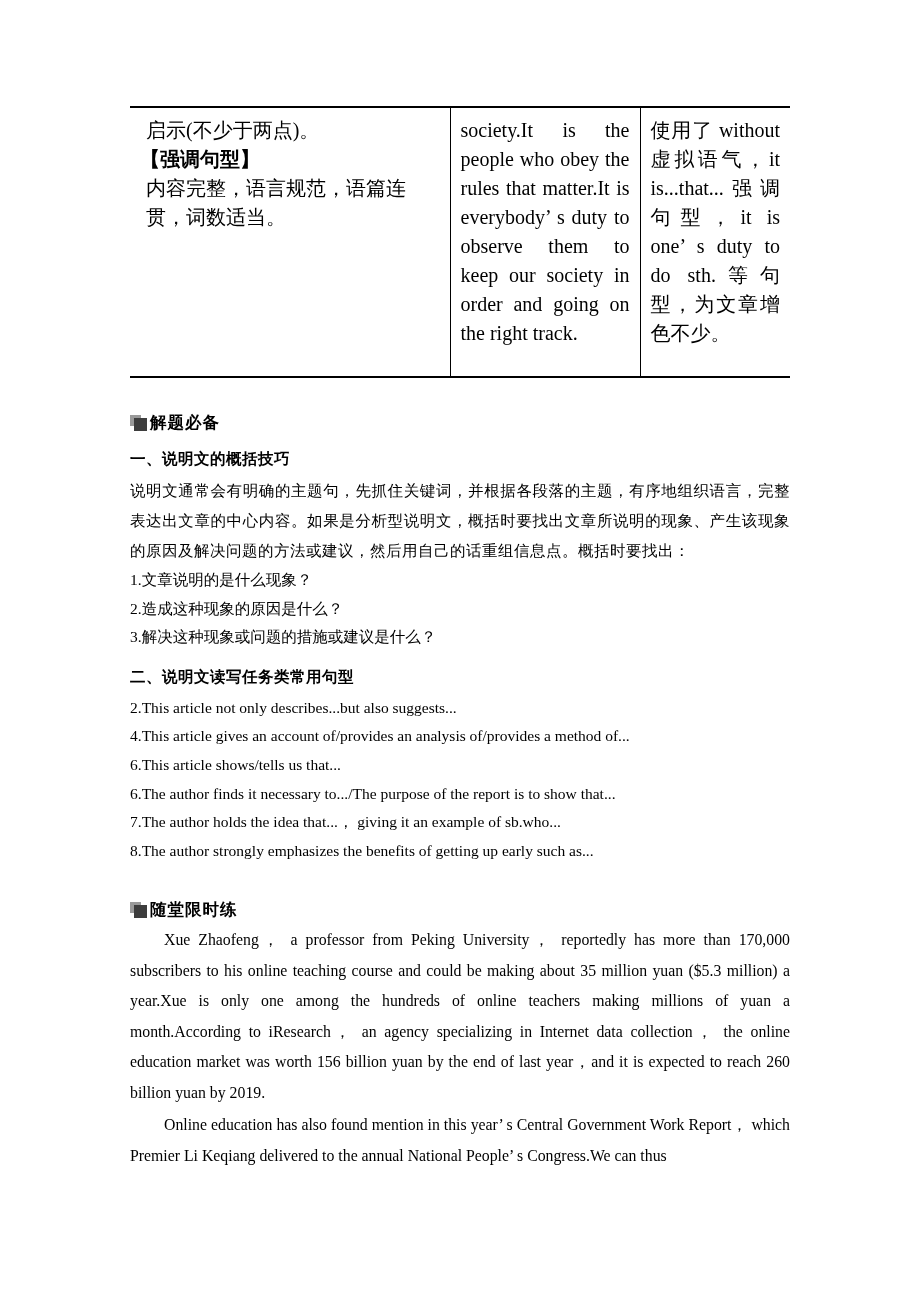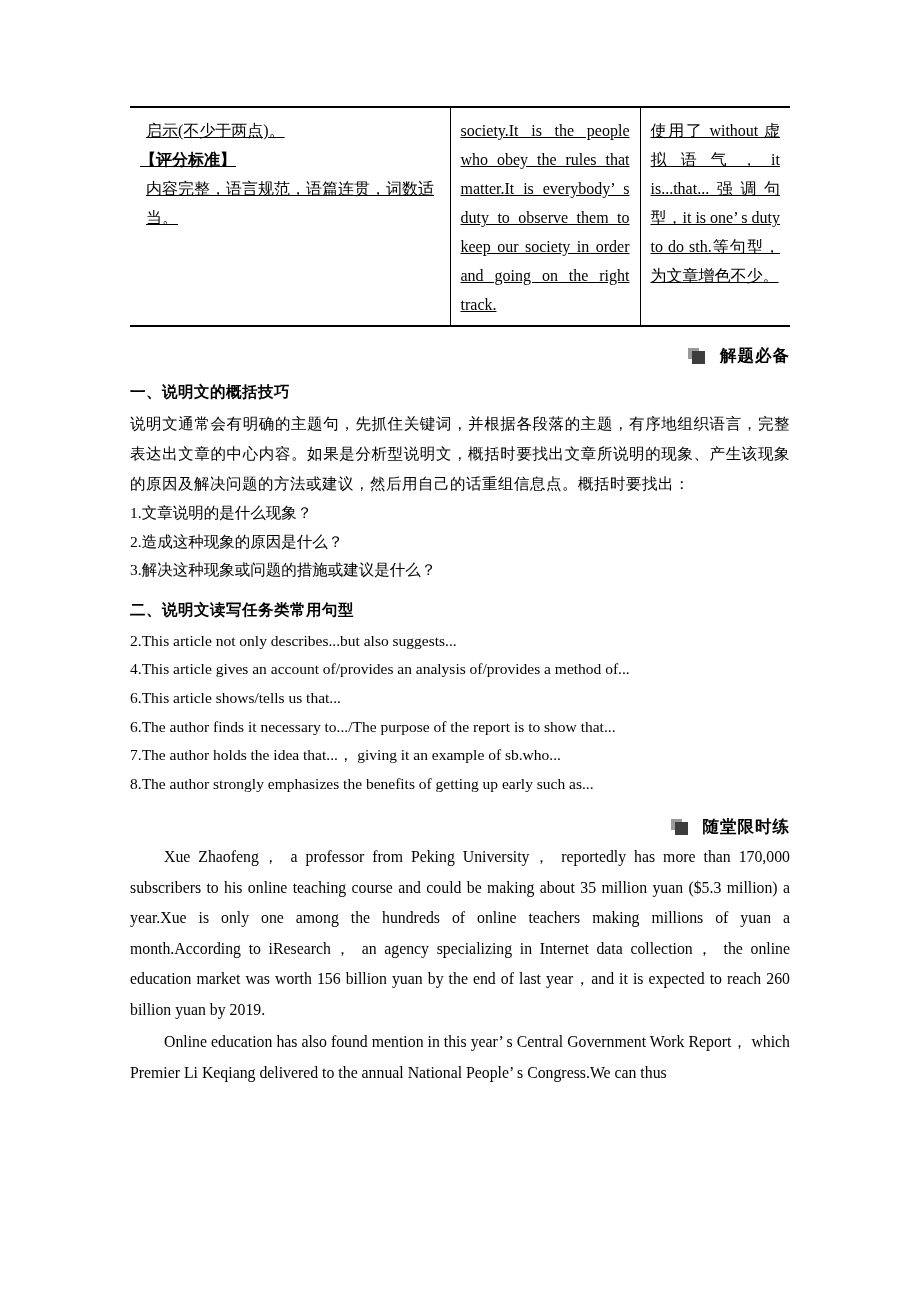--- a/index.html
+++ b/index.html
@@ -11,33 +11,33 @@
   }
   .page { width:920px; height:1302px; padding:106px 130px 30px 130px; background:#fff; }
 
   
   table.score-table {
     width:100%; border-collapse:collapse;
     border-top:2px solid #000; border-bottom:2px solid #000;
     table-layout:fixed;
   }
   table.score-table td {
-    vertical-align:top; font-size:16px; line-height:29px; padding:8px 10px 6px 10px;text-decoration:underline;
+    vertical-align:top; font-size:20px; line-height:29px; padding:8px 10px 28px 10px;
   }
   td.c1 { width:320px; border-right:1px solid #000; }
   td.c2 { width:190px; border-right:1px solid #000; text-align:justify; }
   td.c3 { width:150px; text-align:justify; }
   .c1 p { margin:0; }
   .c1 .indent { padding-left:6px; }
   .bold { font-weight:bold; }
 
   
   .sec-header {
-    display:flex; align-items:center; gap:15px;
-    margin-top:18px; margin-bottom:4px;justify-content:flex-end;
+    display:flex; align-items:center; gap:3px;
+    margin-top:34px; margin-bottom:4px;
   }
   .sec-icon { position:relative; width:17px; height:16px; flex:0 0 auto; }
   .sec-icon::before { content:""; position:absolute; left:0; top:0; width:11px; height:11px; background:#9a9a9a; }
   .sec-icon::after  { content:""; position:absolute; right:0; bottom:0; width:13px; height:13px; background:#3d3d3d; }
   .sec-title {
     font-family:"Liberation Sans","DejaVu Sans",sans-serif;
     font-weight:bold; font-size:16.5px; letter-spacing:1px;
   }
 
   
@@ -58,21 +58,21 @@
 </head>
 <body>
 
 <div class="page">
 
   <table class="score-table">
     <tbody>
         <tr>
       <td class="c1">
         <p class="indent">启示(不少于两点)。</p>
-        <p class="bold">【评分标准】</p>
+        <p class="bold">【强调句型】</p>
         <p class="indent">内容完整，语言规范，语篇连贯，词数适当。</p>
       </td>
       <td class="c2">
         <span>society.It is the people who obey the rules that matter.It is everybody’ s duty to observe them to keep our society in order and going on the right track.</span>
       </td>
       <td class="c3">
         <span>使用了 without 虚拟语气，it is...that...强调句型，it is one’ s duty to do sth.等句型，为文章增色不少。</span>
       </td>
     </tr>
   </tbody>

